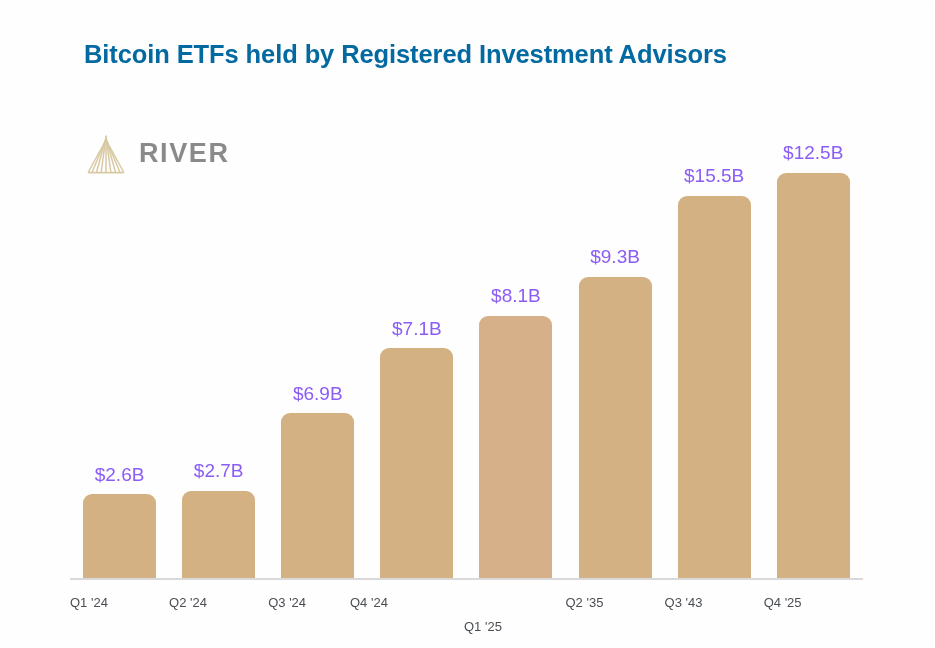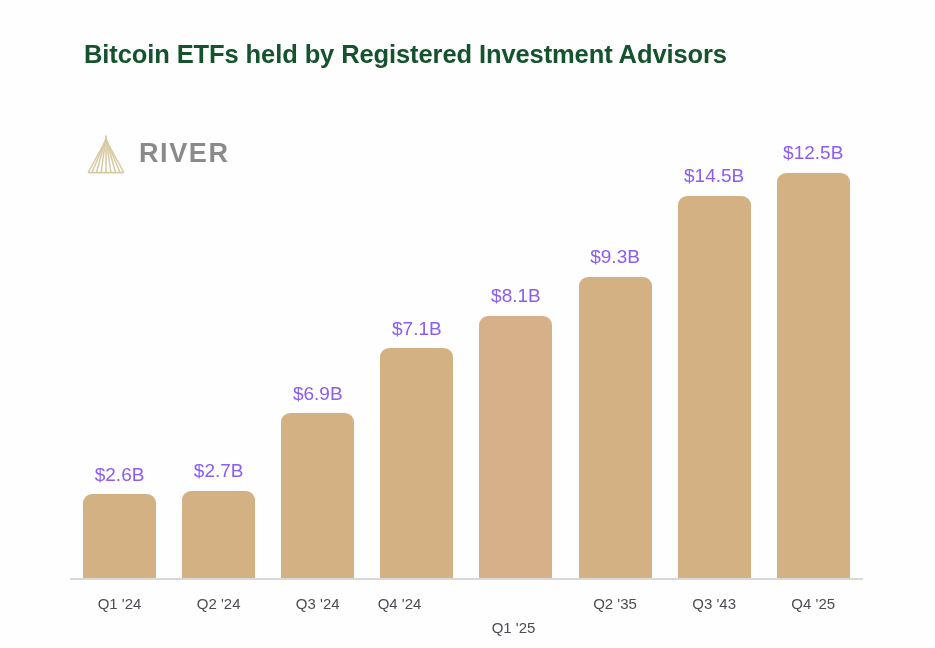--- a/index.html
+++ b/index.html
@@ -25,21 +25,21 @@
     overflow: hidden;
   }
 
   
   #chart-title {
     position: absolute;
     left: 84px;
     top: 40px;
     font-size: 25.5px;
     font-weight: bold;
-    color: #14532d;
+    color: #0369a1;
     letter-spacing: -0.1px;
     white-space: nowrap;
   }
 
   
   #brand {
     position: absolute;
     left: 84px;
     top: 130px;
     display: flex;
@@ -118,22 +118,22 @@
     position: absolute;
     left: 70px;
     top: 595px;
     width: 793px;
     height: 26px;
   }
   .cat-label {
     position: absolute;
     top: 0;
     width: 99.1px;
-    text-align: center;
-    font-size: 15px;
+    text-align: left;
+    font-size: 13px;
     color: #4a4d52;
     white-space: nowrap;
   }
 </style>
 </head>
 <body>
 
 <div id="card">
 
   <div id="chart-title">Bitcoin ETFs held by Registered Investment Advisors</div>
@@ -178,21 +178,21 @@
           <div class="bar-rect" title="$8.1B" style="height: 262.8px; background: rgb(214, 176, 136);"></div>
         </div>
         <div class="bar-value" style="left: 396.4px; bottom: 272.8px;">$8.1B</div>
         <div class="bar-slot" style="left: 495.5px;">
           <div class="bar-rect" title="$9.3B" style="height: 301.733px; background: rgb(212, 177, 131);"></div>
         </div>
         <div class="bar-value" style="left: 495.5px; bottom: 311.733px;">$9.3B</div>
         <div class="bar-slot" style="left: 594.6px;">
           <div class="bar-rect" title="$11.8B" style="height: 382.844px; background: rgb(212, 177, 131);"></div>
         </div>
-        <div class="bar-value" style="left: 594.6px; bottom: 392.844px;">$14.5B</div>
+        <div class="bar-value" style="left: 594.6px; bottom: 392.844px;">$15.5B</div>
         <div class="bar-slot" style="left: 693.7px;">
           <div class="bar-rect" title="$12.5B" style="height: 405.556px; background: rgb(212, 177, 131);"></div>
         </div>
         <div class="bar-value" style="left: 693.7px; bottom: 415.556px;">$12.5B</div>
       </div>
     <div id="axis-line"></div>
   </div>
 
   <div id="categories">
       <div class="cat-label" style="left: 0px;">Q1 '24</div>

